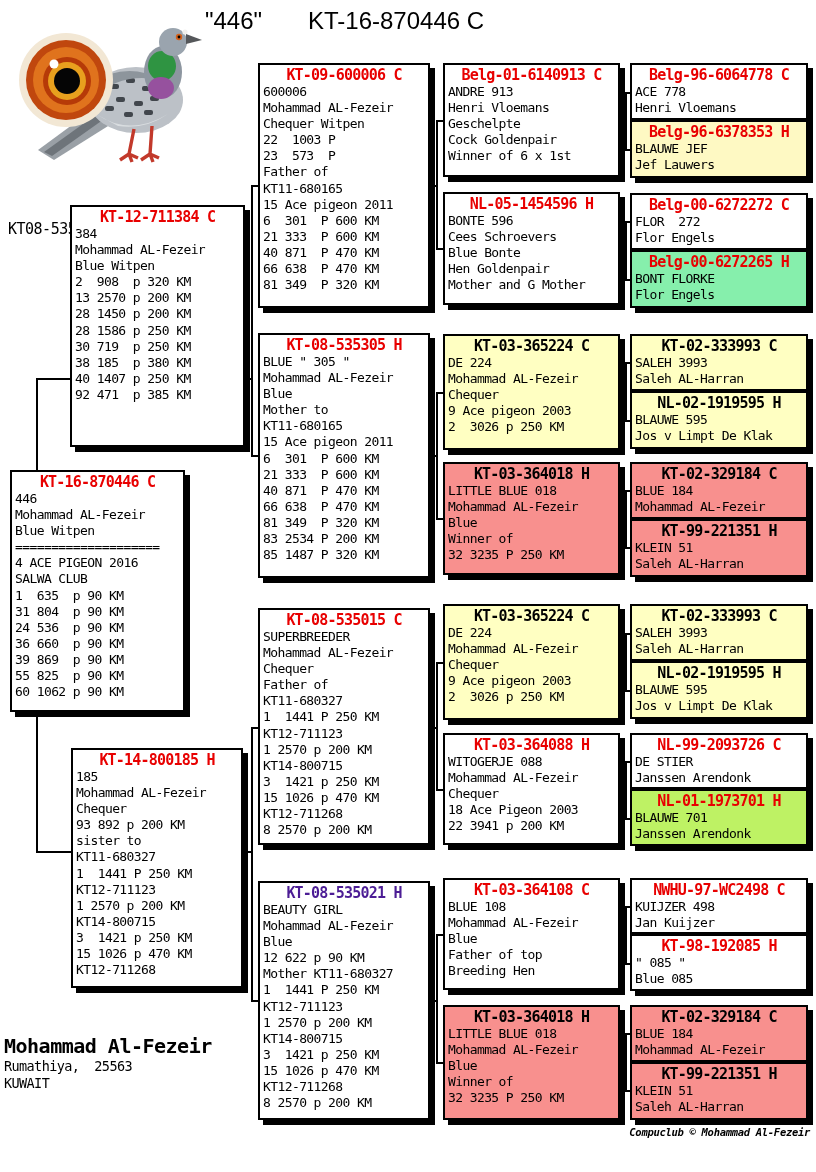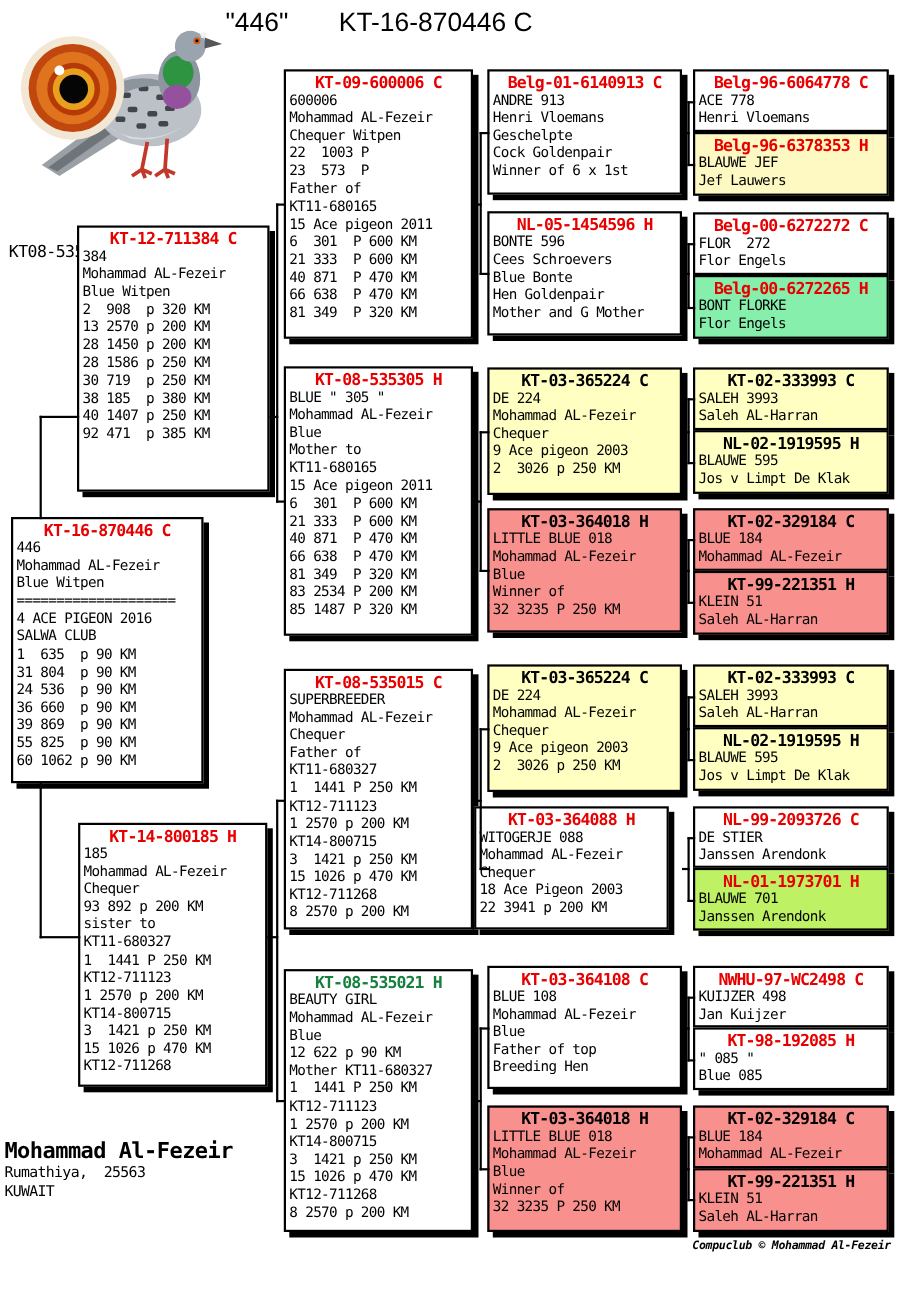--- a/index.html
+++ b/index.html
@@ -168,21 +168,21 @@
         <div class="box-line">1  1441 P 250 KM</div>
         <div class="box-line">KT12-711123</div>
         <div class="box-line">1 2570 p 200 KM</div>
         <div class="box-line">KT14-800715</div>
         <div class="box-line">3  1421 p 250 KM</div>
         <div class="box-line">15 1026 p 470 KM</div>
         <div class="box-line">KT12-711268</div>
         <div class="box-line">8 2570 p 200 KM</div>
       </div>
       <div class="box" style="left: 258px; top: 881px; width: 172px; height: 239px; background: rgb(255, 255, 255);">
-        <div class="box-header" style="color: #15803d;">KT-08-535021 H</div>
+        <div class="box-header" style="color: #4c1d95;">KT-08-535021 H</div>
         <div class="box-line">BEAUTY GIRL</div>
         <div class="box-line">Mohammad AL-Fezeir</div>
         <div class="box-line">Blue</div>
         <div class="box-line">12 622 p 90 KM</div>
         <div class="box-line">Mother KT11-680327</div>
         <div class="box-line">1  1441 P 250 KM</div>
         <div class="box-line">KT12-711123</div>
         <div class="box-line">1 2570 p 200 KM</div>
         <div class="box-line">KT14-800715</div>
         <div class="box-line">3  1421 p 250 KM</div>
@@ -223,21 +223,21 @@
         <div class="box-line">32 3235 P 250 KM</div>
       </div>
       <div class="box" style="left: 443px; top: 604px; width: 177px; height: 116px; background: rgb(255, 255, 194);">
         <div class="box-header" style="color: rgb(0, 0, 0);">KT-03-365224 C</div>
         <div class="box-line">DE 224</div>
         <div class="box-line">Mohammad AL-Fezeir</div>
         <div class="box-line">Chequer</div>
         <div class="box-line">9 Ace pigeon 2003</div>
         <div class="box-line">2  3026 p 250 KM</div>
       </div>
-      <div class="box" style="left: 431px; top: 733px; width: 177px; height: 112px; background: rgb(255, 255, 255);">
+      <div class="box" style="left: 443px; top: 733px; width: 177px; height: 112px; background: rgb(255, 255, 255);">
         <div class="box-header" style="color: rgb(232, 0, 0);">KT-03-364088 H</div>
         <div class="box-line">WITOGERJE 088</div>
         <div class="box-line">Mohammad AL-Fezeir</div>
         <div class="box-line">Chequer</div>
         <div class="box-line">18 Ace Pigeon 2003</div>
         <div class="box-line">22 3941 p 200 KM</div>
       </div>
       <div class="box" style="left: 443px; top: 878px; width: 177px; height: 112px; background: rgb(255, 255, 255);">
         <div class="box-header" style="color: rgb(232, 0, 0);">KT-03-364108 C</div>
         <div class="box-line">BLUE 108</div>

